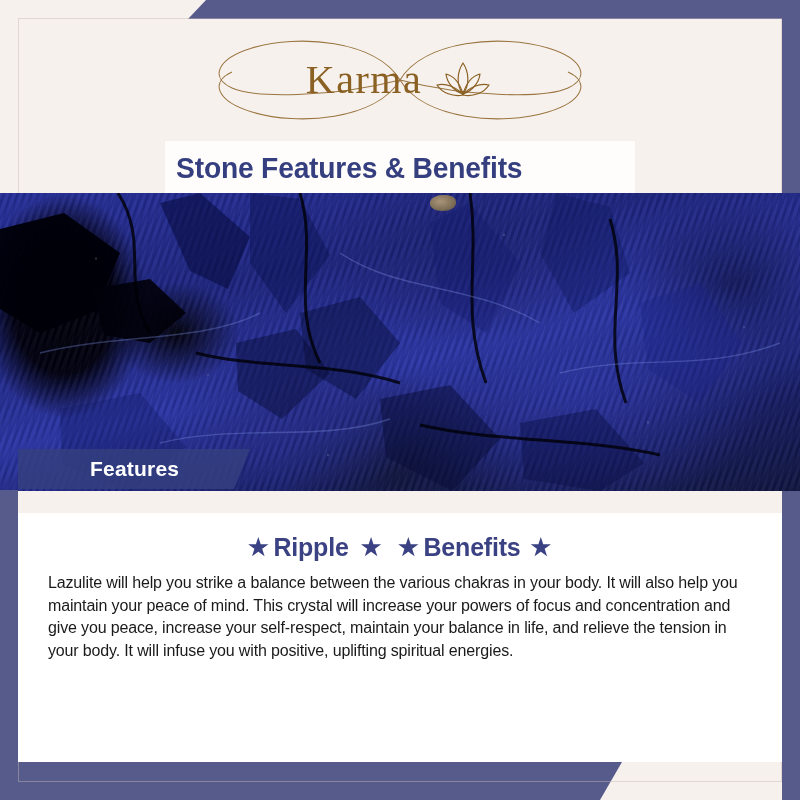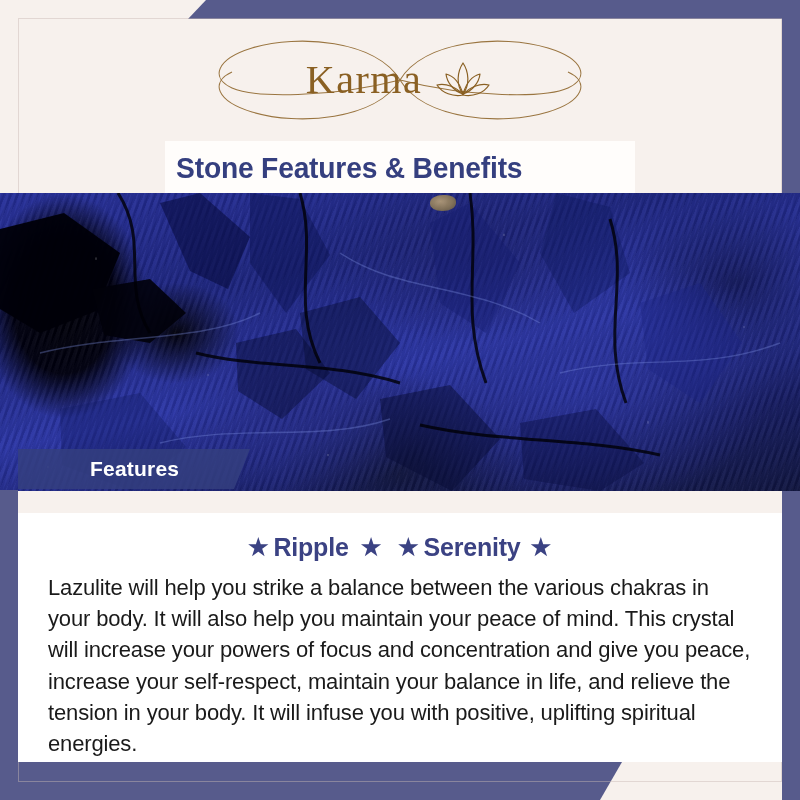--- a/index.html
+++ b/index.html
@@ -270,21 +270,21 @@
     line-height: 1;
     margin-right: 5px;
     color: #3b4283;
   }
   .benefit + .benefit { margin-left: 12px; }
   .benefit.no-gap { margin-left: 10px; }
   .benefit.no-gap .star { margin-right: 1px; }
 
   .body-copy {
     font-family: "Liberation Sans Narrow", "Liberation Sans", sans-serif;
-    font-size: 22px;
+    font-size: 16px;
     line-height: 1.42;
     color: #1a1a1a;
     text-align: left;
     letter-spacing: -0.15px;
     padding: 0 6px;
   }
 </style>
 </head>
 <body>
 
@@ -373,21 +373,21 @@
     <div class="benefits">
       <span class="benefit">
         <span class="star">★</span>
         <span>Ripple</span>
       </span>
       <span class="benefit">
         <span class="star">★</span>
       </span>
       <span class="benefit">
         <span class="star">★</span>
-        <span>Serenity</span>
+        <span>Benefits</span>
       </span>
       <span class="benefit no-gap">
         <span class="star">★</span>
       </span>
     </div>
 
     <p class="body-copy">Lazulite will help you strike a balance between the various chakras in your body. It will also help you maintain your peace of mind. This crystal will increase your powers of focus and concentration and give you peace, increase your self-respect, maintain your balance in life, and relieve the tension in your body. It will infuse you with positive, uplifting spiritual energies.</p>
   </div>
 
 </div>

